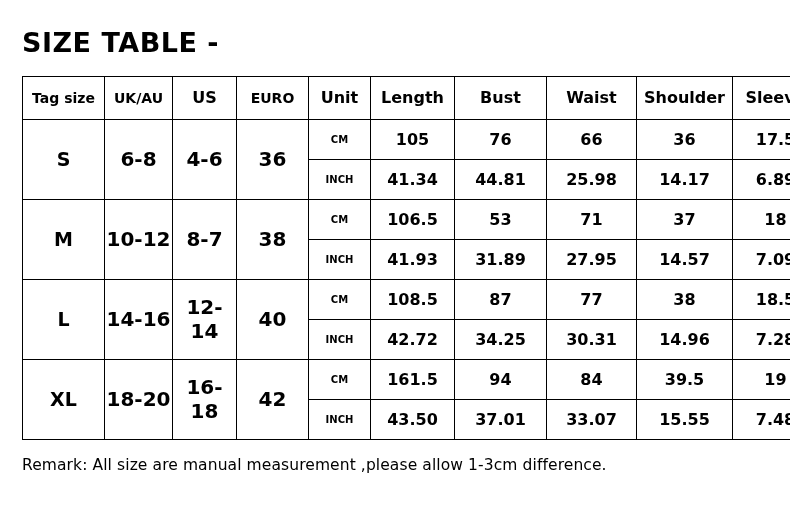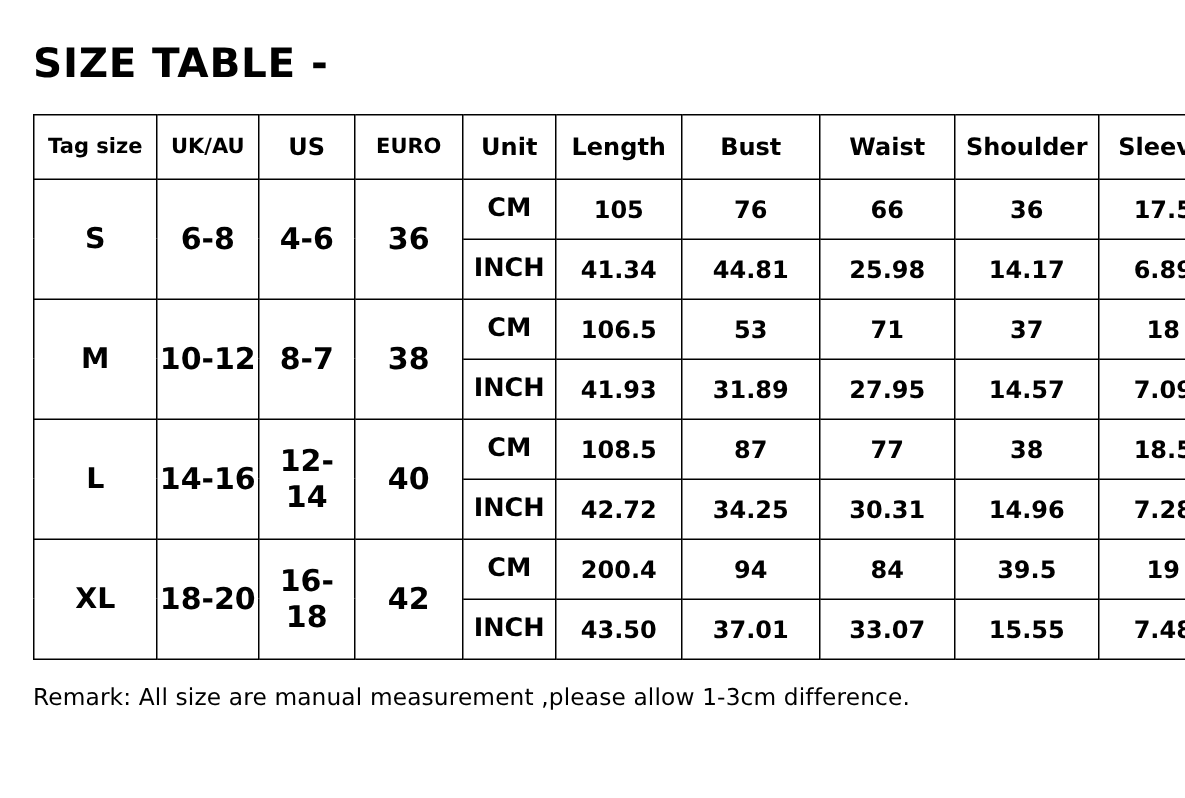--- a/index.html
+++ b/index.html
@@ -54,21 +54,21 @@
     height: 39px;
     font-size: 16px;
   }
   td.tag {
     font-size: 19px;
   }
   td.alt {
     font-size: 20px;
   }
   td.unit {
-    font-size: 17px;
+    font-size: 10px;
   }
   
   col.c-tag    { width: 82px; }
   col.c-ukau   { width: 68px; }
   col.c-us     { width: 64px; }
   col.c-euro   { width: 72px; }
   col.c-unit   { width: 62px; }
   col.c-length { width: 84px; }
   col.c-bust   { width: 92px; }
   col.c-waist  { width: 90px; }
@@ -180,21 +180,21 @@
         <td>14.96</td>
         <td>7.28</td>
       </tr>
 
       <tr>
         <td class="tag" rowspan="2">XL</td>
         <td class="alt" rowspan="2">18-20</td>
         <td class="alt" rowspan="2">16-18</td>
         <td class="alt" rowspan="2">42</td>
         <td class="unit">CM</td>
-        <td>200.4</td>
+        <td>161.5</td>
         <td>94</td>
         <td>84</td>
         <td>39.5</td>
         <td>19</td>
       </tr>
       <tr>
         <td class="unit">INCH</td>
         <td>43.50</td>
         <td>37.01</td>
         <td>33.07</td>

